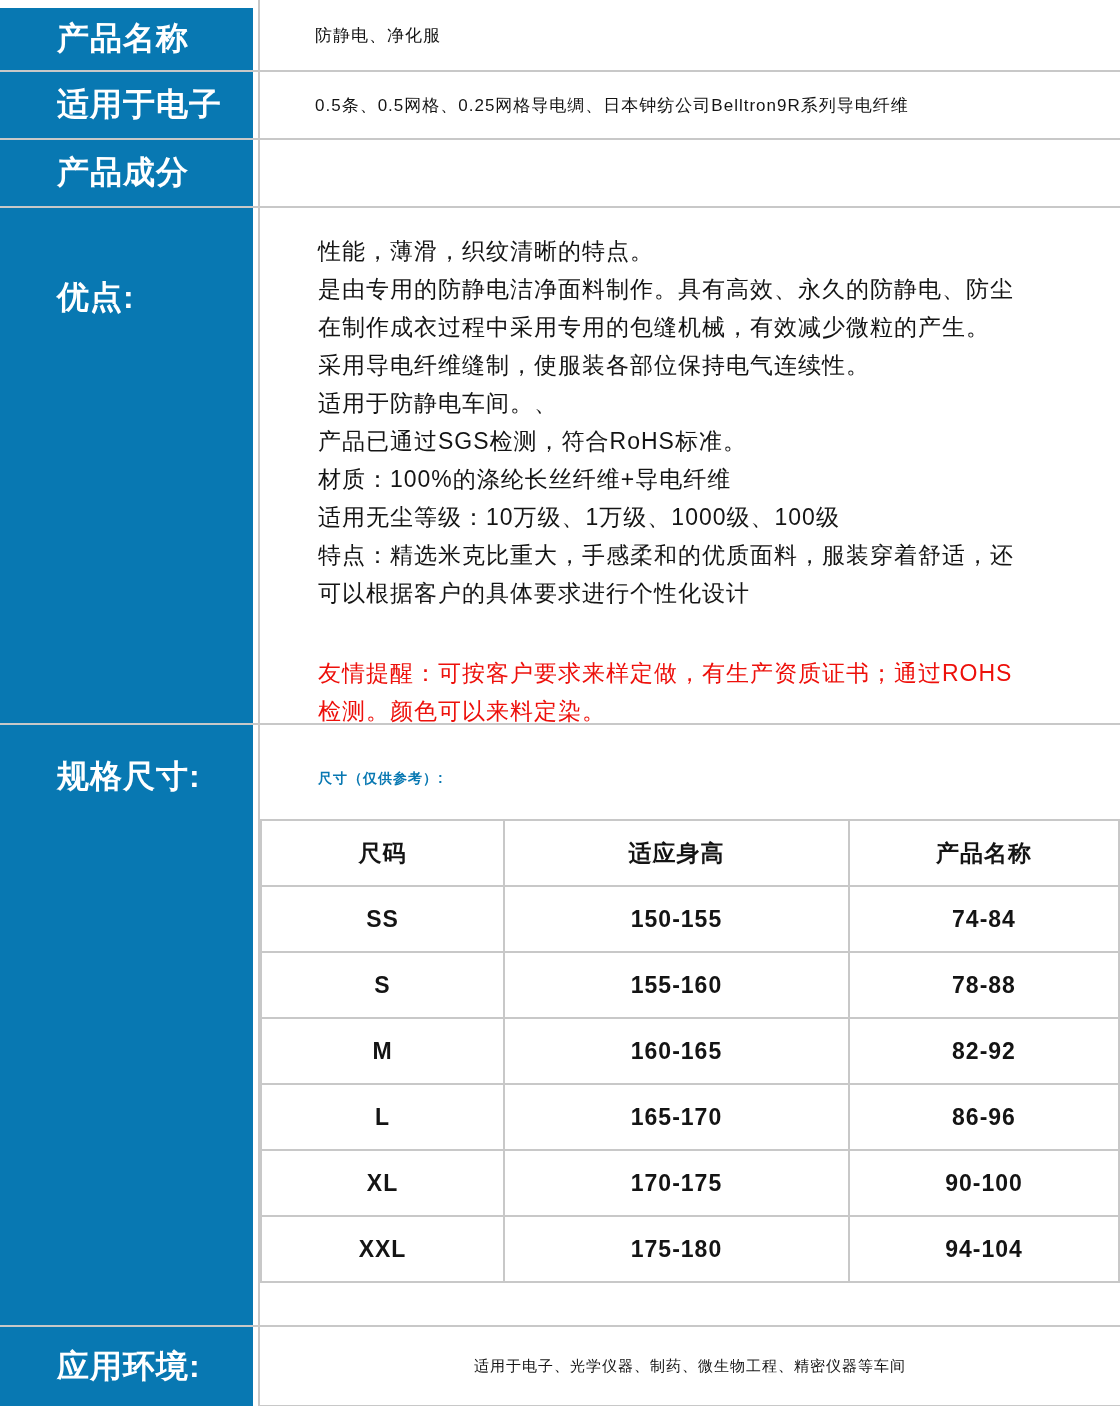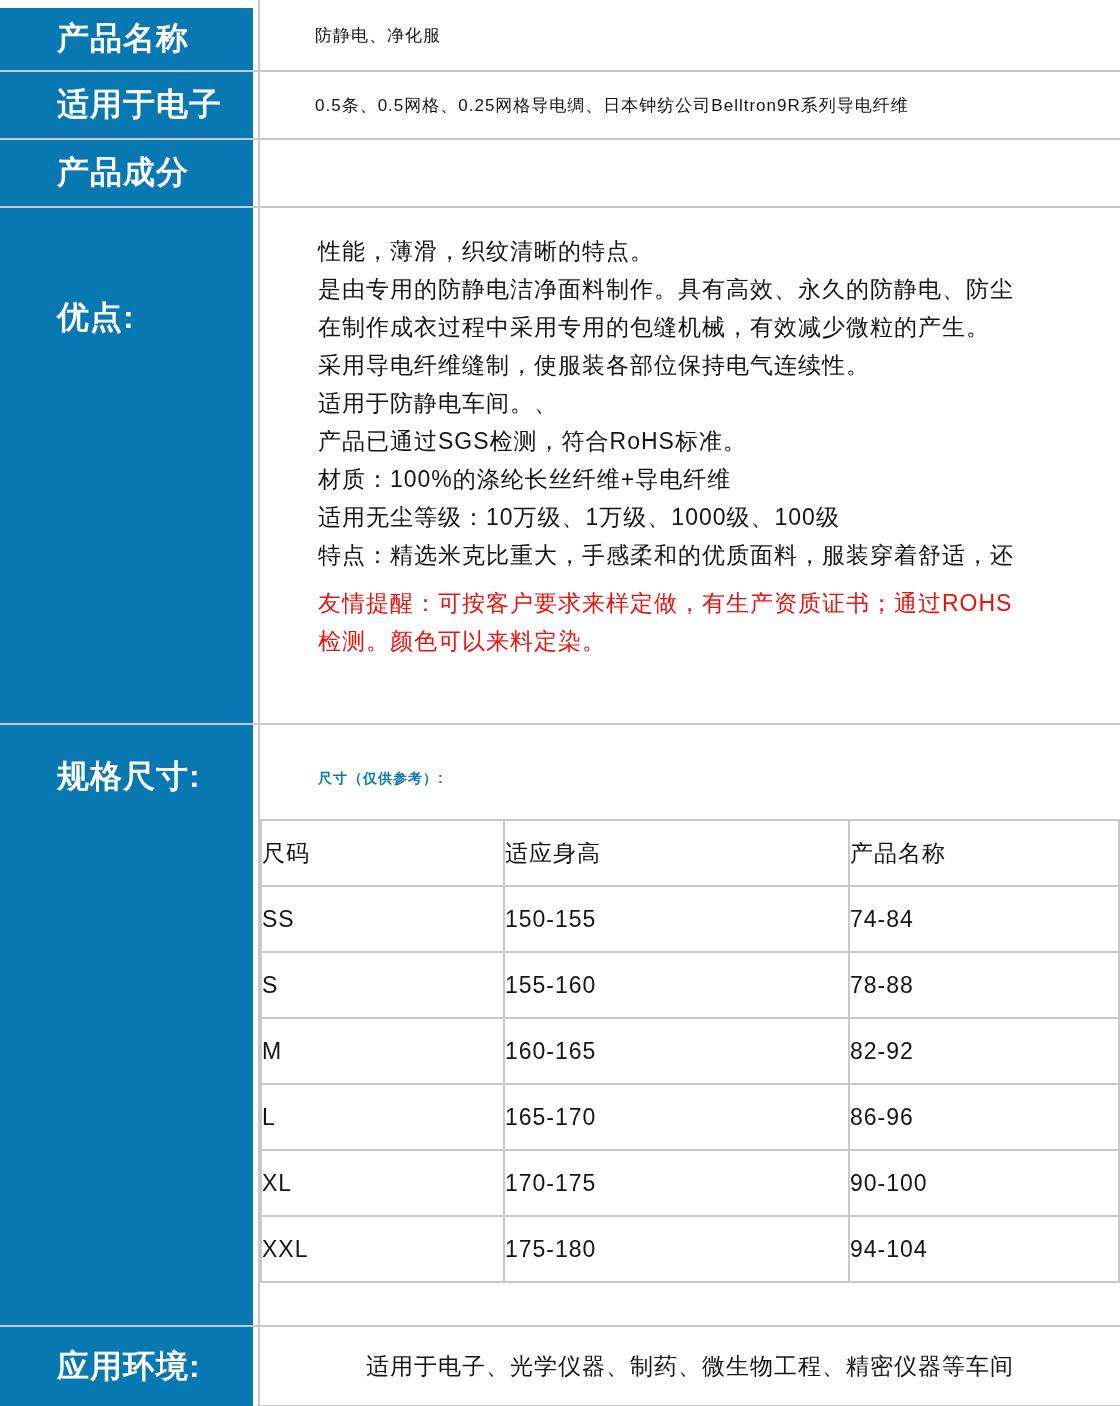--- a/index.html
+++ b/index.html
@@ -26,55 +26,55 @@
   .r-app{height:82px;}
 
   .label-cell{
     width:253px;flex:0 0 253px;background:var(--accent);
     color:#ffffff;font-weight:bold;font-size:32px;
     display:flex;align-items:center;padding-left:57px;
     letter-spacing:1px;
   }
   .r-name .label-cell{border-top:8px solid #ffffff;}
   .label-top{align-items:flex-start;}
-  .r-adv .label-cell{padding-top:88px;}
+  .r-adv .label-cell{padding-top:68px;}
   .r-spec .label-cell{padding-top:30px;}
 
   .gap{width:5px;flex:0 0 5px;background:#ffffff;}
   .vline{width:2px;flex:0 0 2px;background:var(--border);}
 
   .content-cell{flex:1;background:#ffffff;min-width:0;}
   .basic{
     display:flex;align-items:center;padding-left:55px;
     font-size:17px;letter-spacing:1px;
   }
   .adv-content{padding:24px 40px 0 58px;font-size:23px;letter-spacing:1px;}
   .adv-content .line{line-height:38px;}
-  .adv-note{margin-top:10px;color:var(--red);}
+  .adv-note{margin-top:42px;color:var(--red);}
   .adv-note .line{line-height:38px;}
 
   .spec-content{padding-top:38px;}
   .size-title{
     padding-left:58px;color:var(--accent);font-weight:bold;
     font-size:14px;line-height:30px;letter-spacing:1px;
   }
   .size-table{
     width:100%;margin-top:26px;border-collapse:collapse;table-layout:fixed;
     font-size:23px;
   }
   .size-table th,.size-table td{
-    border:2px solid var(--border);text-align:left;vertical-align:middle;
-    font-weight:normal;letter-spacing:1px;color:var(--text);
+    border:2px solid var(--border);text-align:center;vertical-align:middle;
+    font-weight:bold;letter-spacing:1px;color:var(--text);
   }
   .size-table thead th{height:66px;}
   .size-table tbody td{height:66px;}
 
   .app-content{
     display:flex;align-items:center;justify-content:center;
-    font-size:23px;letter-spacing:1px;
+    font-size:15px;letter-spacing:1px;
     border-bottom:2px solid var(--border);
   }
 </style>
 </head>
 <body>
 
 <div class="sheet">
 
   <div class="row r-name">
     <div class="label-cell">
@@ -112,20 +112,21 @@
     <div class="content-cell adv-content">
       <div class="line">性能，薄滑，织纹清晰的特点。</div>
       <div class="line">是由专用的防静电洁净面料制作。具有高效、永久的防静电、防尘</div>
       <div class="line">在制作成衣过程中采用专用的包缝机械，有效减少微粒的产生。</div>
       <div class="line">采用导电纤维缝制，使服装各部位保持电气连续性。</div>
       <div class="line">适用于防静电车间。、</div>
       <div class="line">产品已通过SGS检测，符合RoHS标准。</div>
       <div class="line">材质：100%的涤纶长丝纤维+导电纤维</div>
       <div class="line">适用无尘等级：10万级、1万级、1000级、100级</div>
       <div class="line">特点：精选米克比重大，手感柔和的优质面料，服装穿着舒适，还</div>
+      <div class="line">可以根据客户的具体要求进行个性化设计</div>
       <div class="adv-note">
         <div class="line">友情提醒：可按客户要求来样定做，有生产资质证书；通过ROHS</div>
         <div class="line">检测。颜色可以来料定染。</div>
       </div>
     </div>
   </div>
 
   <div class="row r-spec">
     <div class="label-cell label-top">
       <span>规格尺寸:</span>

